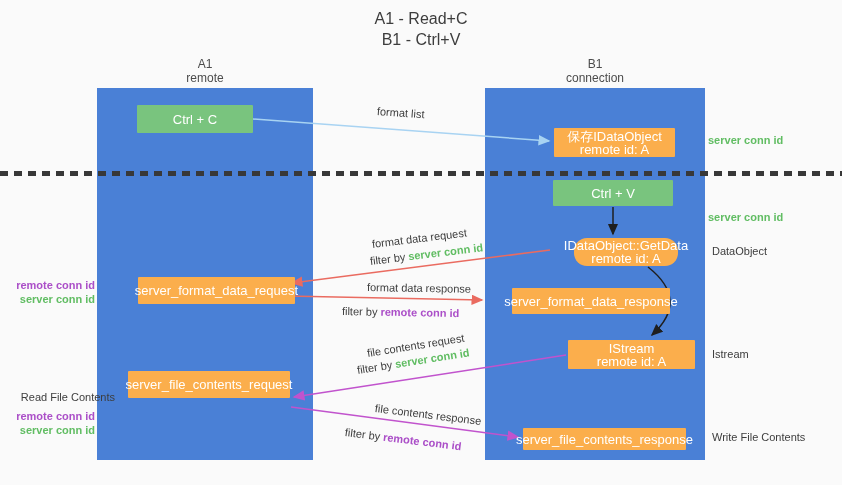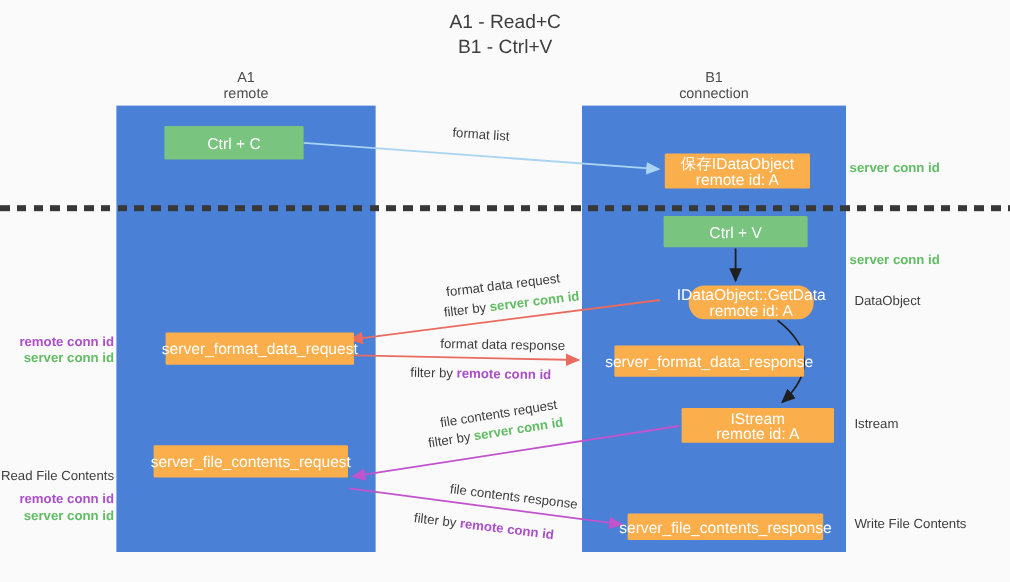--- a/index.html
+++ b/index.html
@@ -136,21 +136,21 @@
   </div>
 
   <div class="ann green" style="left:708px;top:134px;">server conn id</div>
   <div class="ann green" style="left:708px;top:211px;">server conn id</div>
   <div class="ann dark" style="left:712px;top:245px;">DataObject</div>
   <div class="ann dark" style="left:712px;top:348px;">Istream</div>
   <div class="ann dark" style="left:712px;top:431px;">Write File Contents</div>
 
   <div class="ann purple right-align" style="left:0px;top:279px;width:95px;">remote conn id</div>
   <div class="ann green right-align" style="left:0px;top:293px;width:95px;">server conn id</div>
-  <div class="ann dark right-align" style="left:0px;top:391px;width:95px;">Read File Contents</div>
+  <div class="ann dark right-align" style="left:0px;top:391px;width:95px;padding-left:20px;">Read File Contents</div>
   <div class="ann purple right-align" style="left:0px;top:410px;width:95px;">remote conn id</div>
   <div class="ann green right-align" style="left:0px;top:424px;width:95px;">server conn id</div>
 
   <div class="alabel" style="left:377px;top:105px;transform:rotate(4deg);">format list</div>
 
   <div class="alabel" style="left:372px;top:238px;transform:rotate(-7deg);">format data request</div>
   <div class="alabel" style="left:370px;top:255px;transform:rotate(-7deg);"><span>filter by </span><span class="val-green">server conn id</span></div>
 
   <div class="alabel" style="left:367px;top:281px;transform:rotate(1deg);">format data response</div>
   <div class="alabel" style="left:342px;top:305px;transform:rotate(1deg);"><span>filter by </span><span class="val-purple">remote conn id</span></div>

